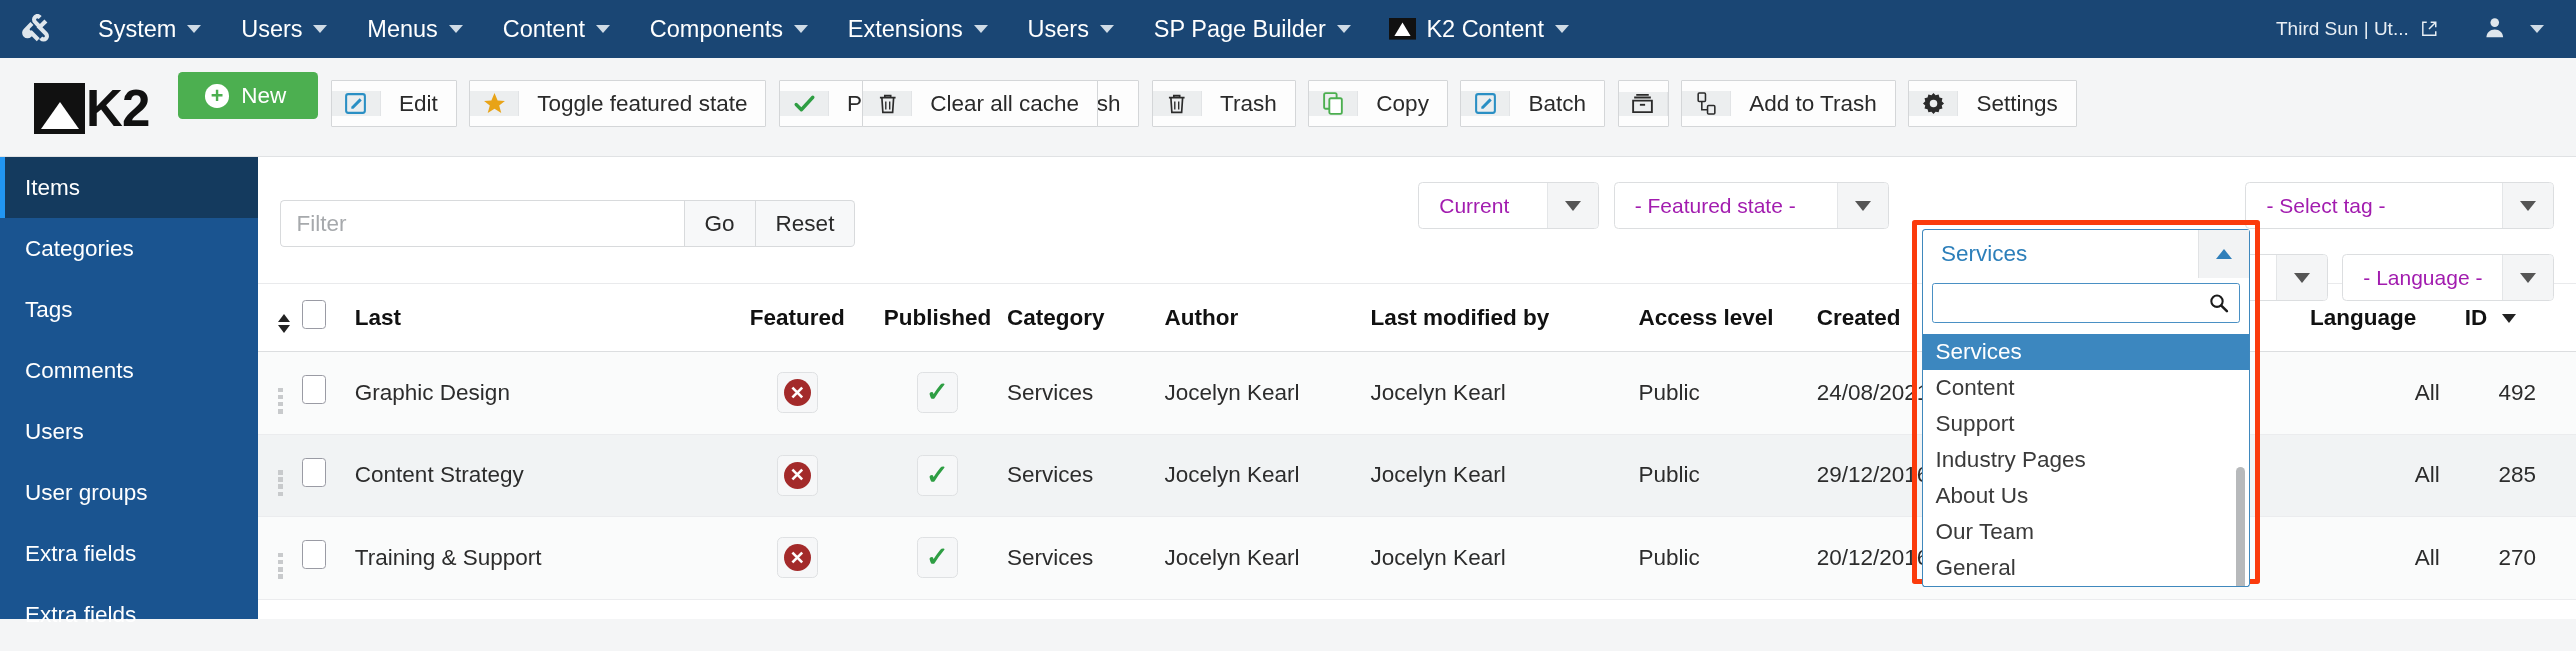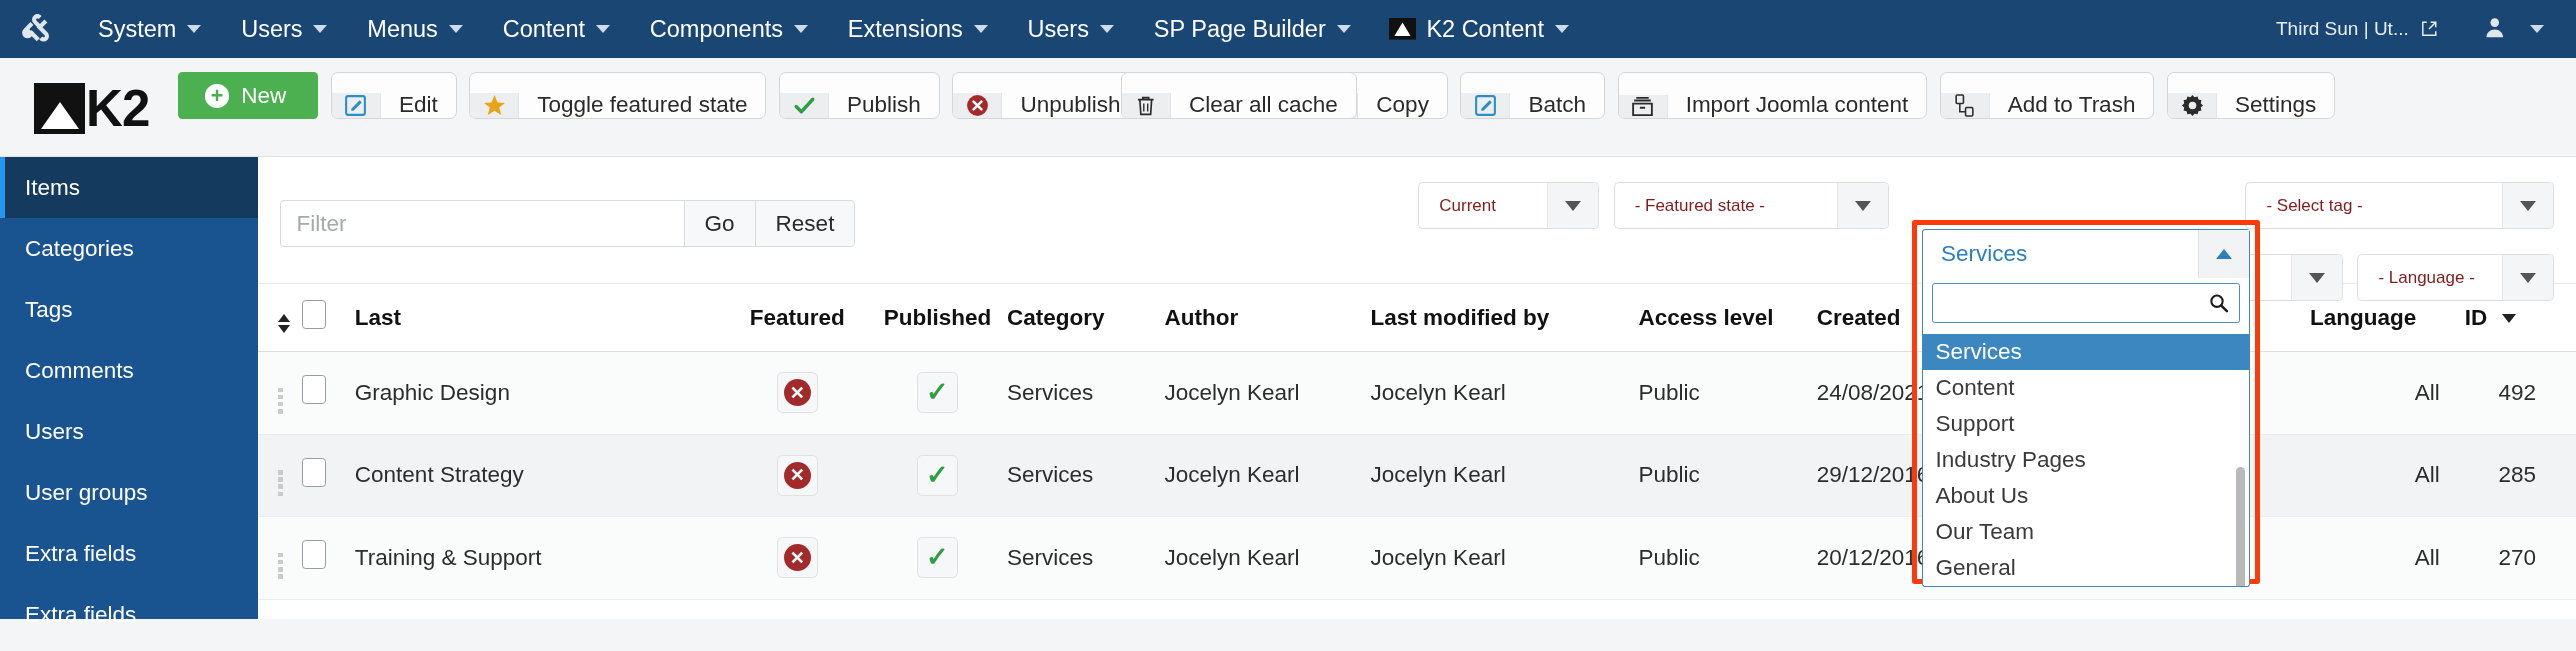--- a/index.html
+++ b/index.html
@@ -97,28 +97,29 @@
     letter-spacing: -0.9px; line-height: 51px; margin-left: 0.9px;
     font-family: "Liberation Sans", sans-serif;
   }
   .btn-area {
     flex: 1;
     display: flex; flex-wrap: wrap;
     gap: 12.6px 12.6px;
     padding-left: 12.6px;
   }
   .btn {
-    display: inline-flex; align-items: flex-end;
+    display: inline-flex; align-items: center;
     border: 0.9px solid #d4d6d8;
-    border-radius: 7px;
+    border-radius: 1px;
     background: #fdfdfd;
     height: 47px;
     overflow: hidden;
     cursor: pointer;
     white-space: nowrap;
+    margin-top: 8px;
   }
   .btn .ico {
     width: 49px;
     background: #eceeef;
     border-right: 0.9px solid #e2e4e6;
     display: flex; align-items: center; justify-content: center;
   }
   .btn .lbl {
     display: flex; align-items: center;
     padding: 0 18px;
@@ -215,21 +216,21 @@
     height: 47px;
     border: 0.9px solid #dcdee0;
     border-radius: 4.5px;
     background: #fff;
     cursor: pointer;
     overflow: hidden;
   }
   .sel .sel-lbl {
     display: flex; align-items: center;
     padding: 0 20px;
-    font-size: 17px; color: #7f1d1d;
+    font-size: 21px; color: #a21caf;
     white-space: nowrap;
   }
   .sel .sel-arrow {
     width: 51px;
     background: #f4f5f6;
     border-left: 0.9px solid #e4e6e8;
     display: flex; align-items: center; justify-content: center;
   }
   .tri-down {
     width: 0; height: 0;
@@ -595,21 +596,20 @@
     </div>
 
     <div class="btn">
       <span class="ico">
         <svg width="25" height="23.5" viewBox="0 0 24 22">
           <path d="M3 8h18v11H3z" fill="none" stroke="#2b2b2b" stroke-width="1.8"></path>
           <path d="M4 5h16M6 2.5h12" stroke="#2b2b2b" stroke-width="1.8"></path>
           <path d="M9.5 12h5" stroke="#2b2b2b" stroke-width="1.8"></path>
         </svg>
       </span>
-      <span class="lbl">Import Joomla content</span>
     </div>
 
     <div class="btn">
       <span class="ico">
         <svg width="25" height="25" viewBox="0 0 24 24">
           <rect x="4" y="2" width="7" height="8" rx="1" fill="none" stroke="#2b2b2b" stroke-width="1.5"></rect>
           <rect x="13" y="14" width="7" height="8" rx="1" fill="none" stroke="#2b2b2b" stroke-width="1.5"></rect>
           <path d="M7.5 10v8h5.5" fill="none" stroke="#2b2b2b" stroke-width="1.5"></path>
         </svg>
       </span>

